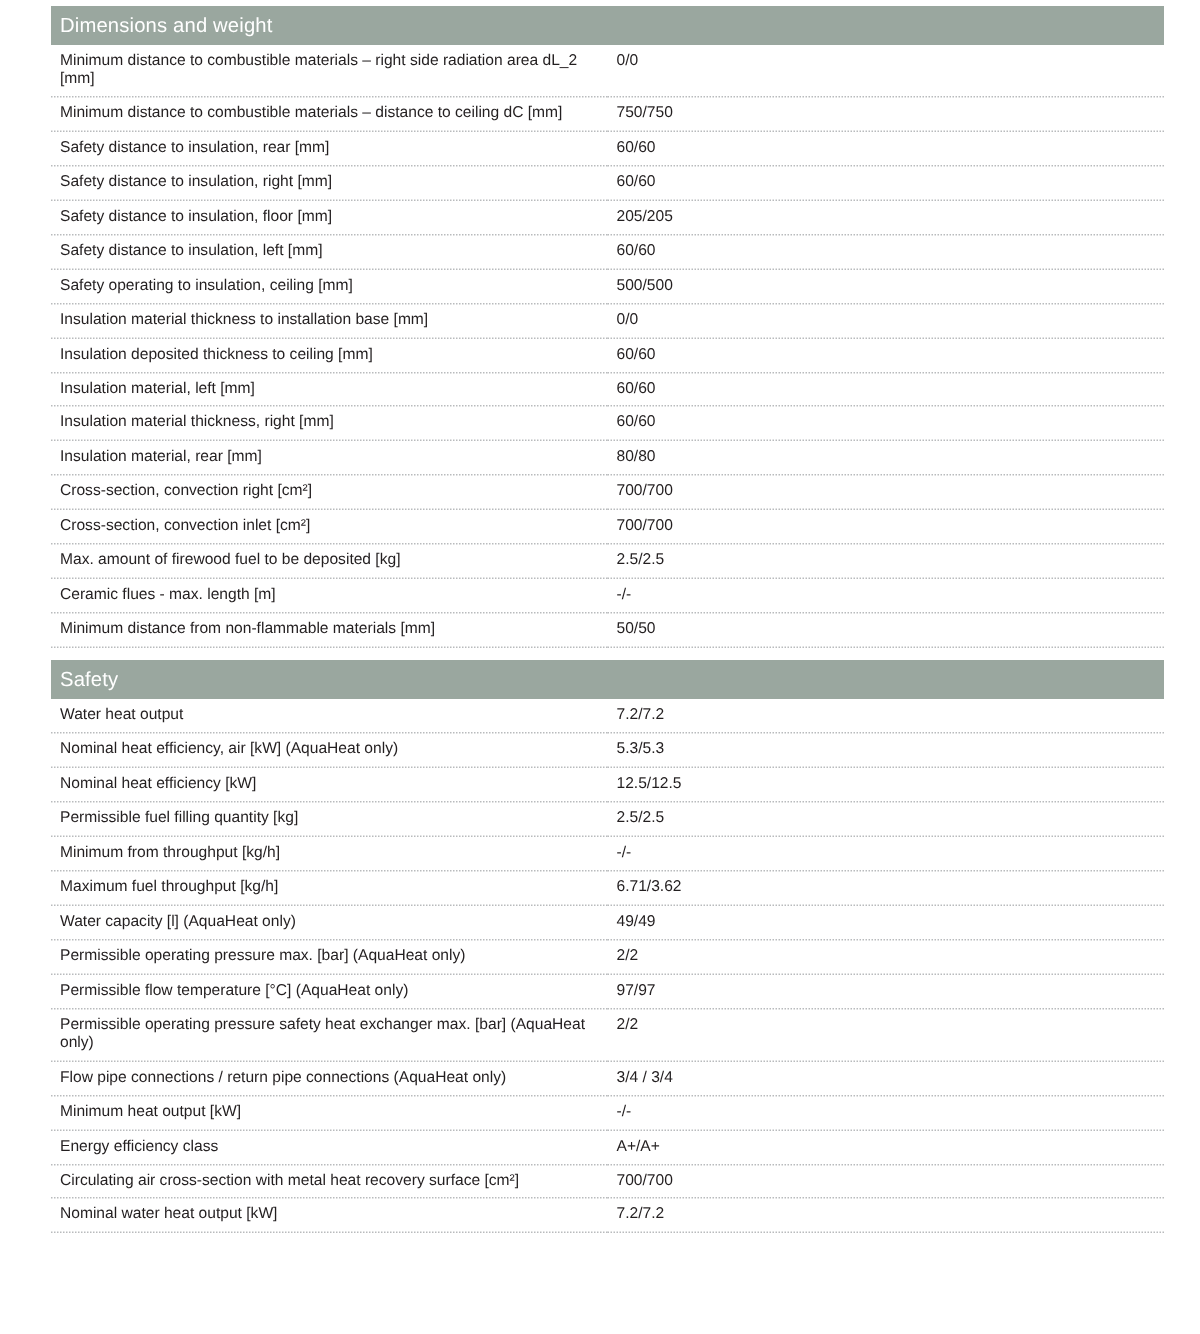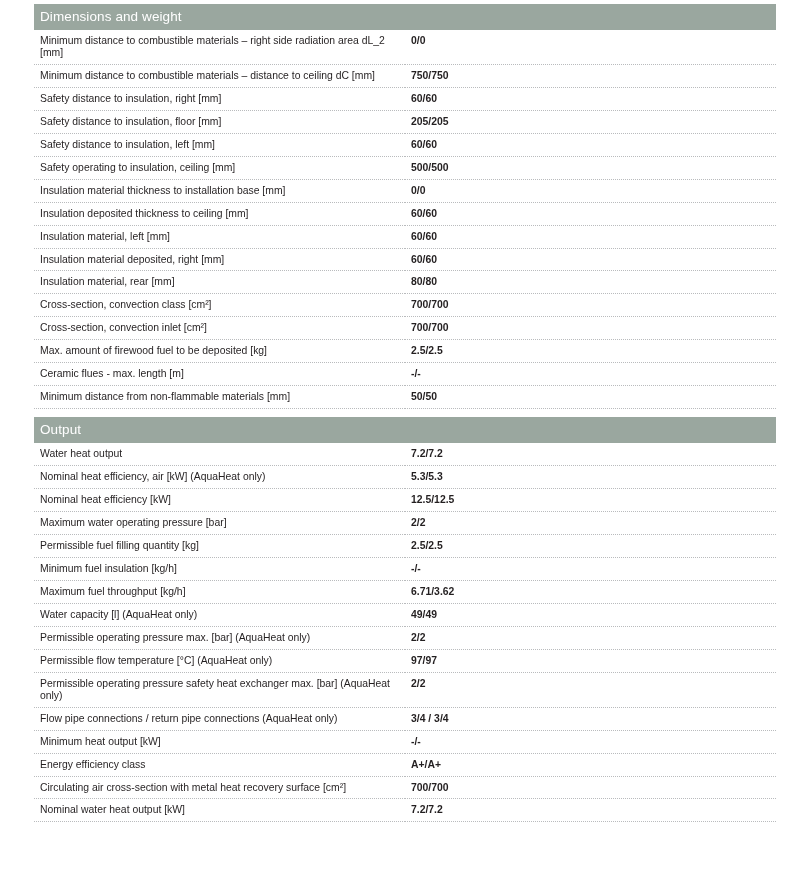--- a/index.html
+++ b/index.html
@@ -41,21 +41,20 @@
     border-bottom: 1px dotted #b9bbbd;
     vertical-align: top;
     line-height: 1.15;
   }
   tr.row td.label {
     width: 598px;
     color: #231f20;
   }
   tr.row td.value {
     color: #231f20;
-    font-weight: bold;
   }
   tr.spacer td {
     height: 8px;
     border: none;
     padding: 0;
   }
 </style>
 </head>
 <body>
 
@@ -67,20 +66,24 @@
         </tr>
         <tr class="row">
           <td class="label">Minimum distance to combustible materials – right side radiation area dL_2 [mm]</td>
           <td class="value">0/0</td>
         </tr>
         <tr class="row">
           <td class="label">Minimum distance to combustible materials – distance to ceiling dC [mm]</td>
           <td class="value">750/750</td>
         </tr>
         <tr class="row">
+          <td class="label">Safety distance to insulation, rear [mm]</td>
+          <td class="value">60/60</td>
+        </tr>
+        <tr class="row">
           <td class="label">Safety distance to insulation, right [mm]</td>
           <td class="value">60/60</td>
         </tr>
         <tr class="row">
           <td class="label">Safety distance to insulation, floor [mm]</td>
           <td class="value">205/205</td>
         </tr>
         <tr class="row">
           <td class="label">Safety distance to insulation, left [mm]</td>
           <td class="value">60/60</td>
@@ -95,29 +98,29 @@
         </tr>
         <tr class="row">
           <td class="label">Insulation deposited thickness to ceiling [mm]</td>
           <td class="value">60/60</td>
         </tr>
         <tr class="row">
           <td class="label">Insulation material, left [mm]</td>
           <td class="value">60/60</td>
         </tr>
         <tr class="row">
-          <td class="label">Insulation material deposited, right [mm]</td>
+          <td class="label">Insulation material thickness, right [mm]</td>
           <td class="value">60/60</td>
         </tr>
         <tr class="row">
           <td class="label">Insulation material, rear [mm]</td>
           <td class="value">80/80</td>
         </tr>
         <tr class="row">
-          <td class="label">Cross-section, convection class [cm²]</td>
+          <td class="label">Cross-section, convection right [cm²]</td>
           <td class="value">700/700</td>
         </tr>
         <tr class="row">
           <td class="label">Cross-section, convection inlet [cm²]</td>
           <td class="value">700/700</td>
         </tr>
         <tr class="row">
           <td class="label">Max. amount of firewood fuel to be deposited [kg]</td>
           <td class="value">2.5/2.5</td>
         </tr>
@@ -126,44 +129,40 @@
           <td class="value">-/-</td>
         </tr>
         <tr class="row">
           <td class="label">Minimum distance from non-flammable materials [mm]</td>
           <td class="value">50/50</td>
         </tr>
         <tr class="spacer">
           <td colspan="2"></td>
         </tr>
         <tr class="section-head">
-          <td colspan="2">Output</td>
+          <td colspan="2">Safety</td>
         </tr>
         <tr class="row">
           <td class="label">Water heat output</td>
           <td class="value">7.2/7.2</td>
         </tr>
         <tr class="row">
           <td class="label">Nominal heat efficiency, air [kW] (AquaHeat only)</td>
           <td class="value">5.3/5.3</td>
         </tr>
         <tr class="row">
           <td class="label">Nominal heat efficiency [kW]</td>
           <td class="value">12.5/12.5</td>
         </tr>
         <tr class="row">
-          <td class="label">Maximum water operating pressure [bar]</td>
-          <td class="value">2/2</td>
-        </tr>
-        <tr class="row">
           <td class="label">Permissible fuel filling quantity [kg]</td>
           <td class="value">2.5/2.5</td>
         </tr>
         <tr class="row">
-          <td class="label">Minimum fuel insulation [kg/h]</td>
+          <td class="label">Minimum from throughput [kg/h]</td>
           <td class="value">-/-</td>
         </tr>
         <tr class="row">
           <td class="label">Maximum fuel throughput [kg/h]</td>
           <td class="value">6.71/3.62</td>
         </tr>
         <tr class="row">
           <td class="label">Water capacity [l] (AquaHeat only)</td>
           <td class="value">49/49</td>
         </tr>

